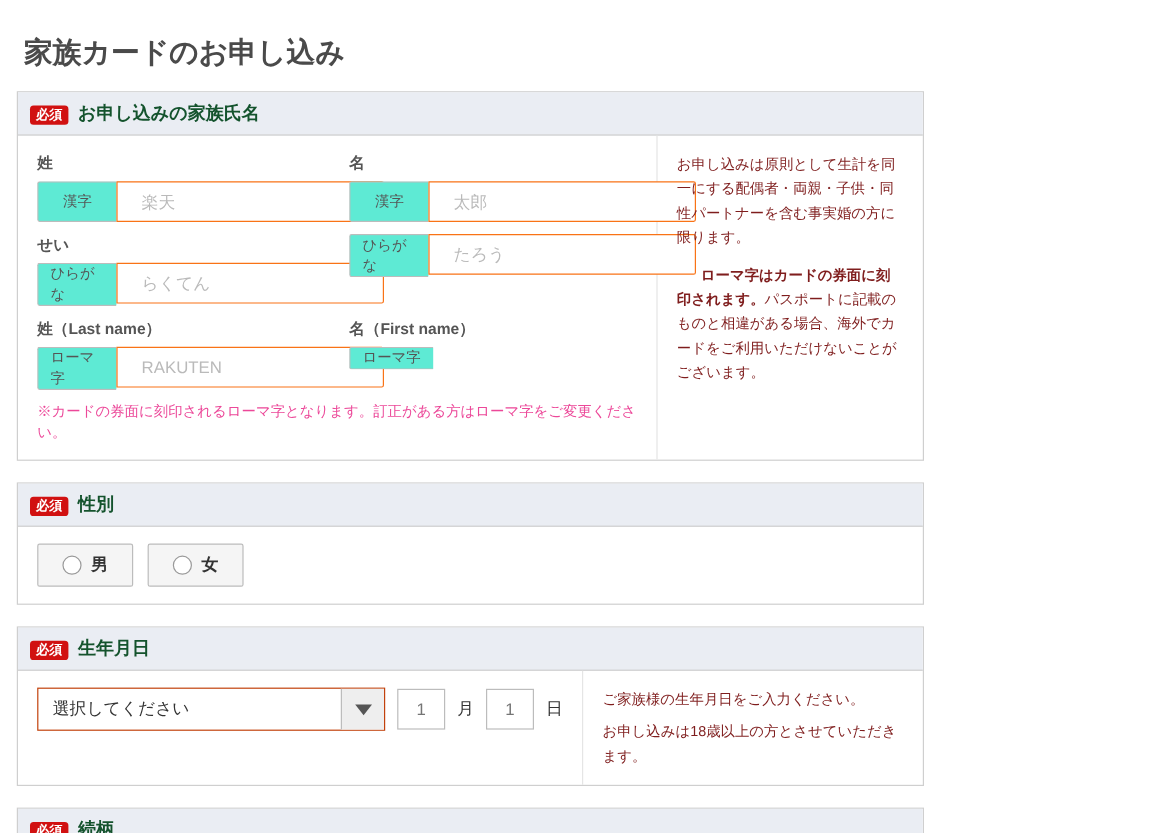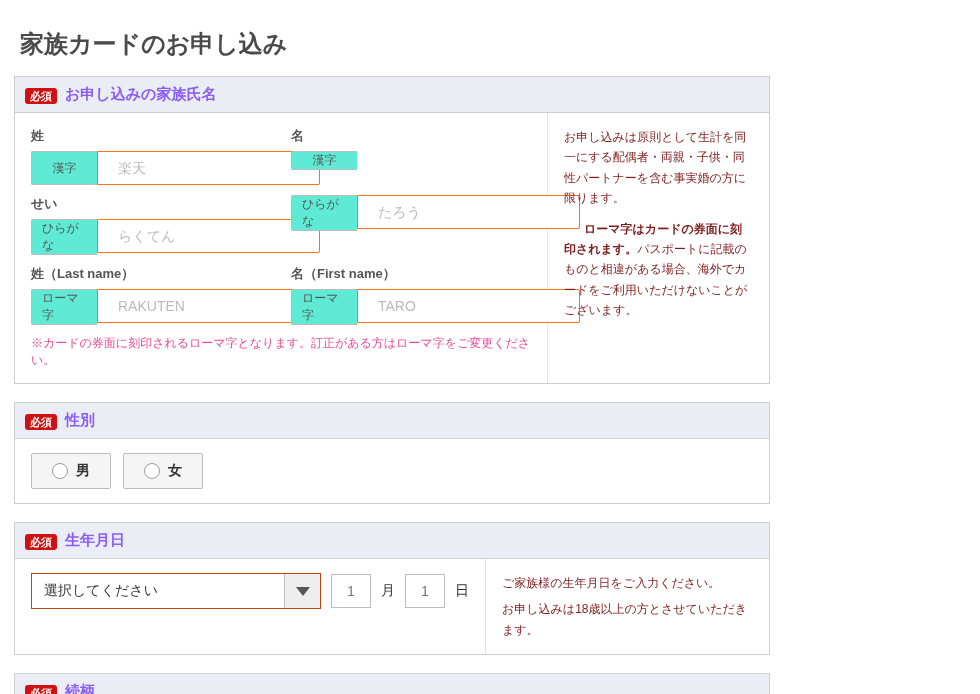--- a/index.html
+++ b/index.html
@@ -25,21 +25,21 @@
     padding: 8px 10px;
     display: flex; align-items: flex-end; gap: 8px;
   }
   .badge-required {
     background: #d11111; color: #ffffff;
     font-size: 11px; font-weight: bold;
     padding: 2px 5px; border-radius: 3px;
     line-height: 1.1;
   }
   .section-title {
-    font-size: 15px; font-weight: bold; color: #8b5cf6;
+    font-size: 15px; font-weight: bold; color: #14532d;
   }
   .section-body {
     display: flex; align-items: stretch;
   }
   .form-area { flex: 1; padding: 14px 16px 14px 16px; }
   .side-note {
     width: 300px; padding: 14px 16px; font-size: 12px;
     color: #7f1d1d; line-height: 1.7;
     border-left: none;
   }
@@ -136,20 +136,21 @@
             <div class="field-label">姓</div>
             <div class="input-joined">
               <div class="input-prefix">漢字</div>
               <input class="input-text" type="text" placeholder="楽天" style="">
             </div>
           </div>
           <div class="cell">
             <div class="field-label">名</div>
             <div class="input-joined">
               <div class="input-prefix">漢字</div>
+              <input class="input-text" type="text" placeholder="太郎" style="">
             </div>
           </div>
         </div>
 
         <div class="row2">
           <div class="cell">
             <div class="field-label">せい</div>
             <div class="input-joined">
               <div class="input-prefix">ひらがな</div>
               <input class="input-text" type="text" placeholder="らくてん" style="">
@@ -168,21 +169,20 @@
             <div class="field-label">姓（Last name）</div>
             <div class="input-joined">
               <div class="input-prefix">ローマ字</div>
               <input class="input-text" type="text" placeholder="RAKUTEN" style="">
             </div>
           </div>
           <div class="cell">
             <div class="field-label">名（First name）</div>
             <div class="input-joined">
               <div class="input-prefix">ローマ字</div>
-              <input class="input-text" type="text" placeholder="TARO" style="">
             </div>
           </div>
         </div>
 
         <div class="warning-text">※カードの券面に刻印されるローマ字となります。訂正がある方はローマ字をご変更ください。</div>
       </div>
 
       <div class="side-note">
         <div>お申し込みは原則として生計を同一にする配偶者・両親・子供・同性パートナーを含む事実婚の方に限ります。</div>
         <div style="height:10px"></div>

